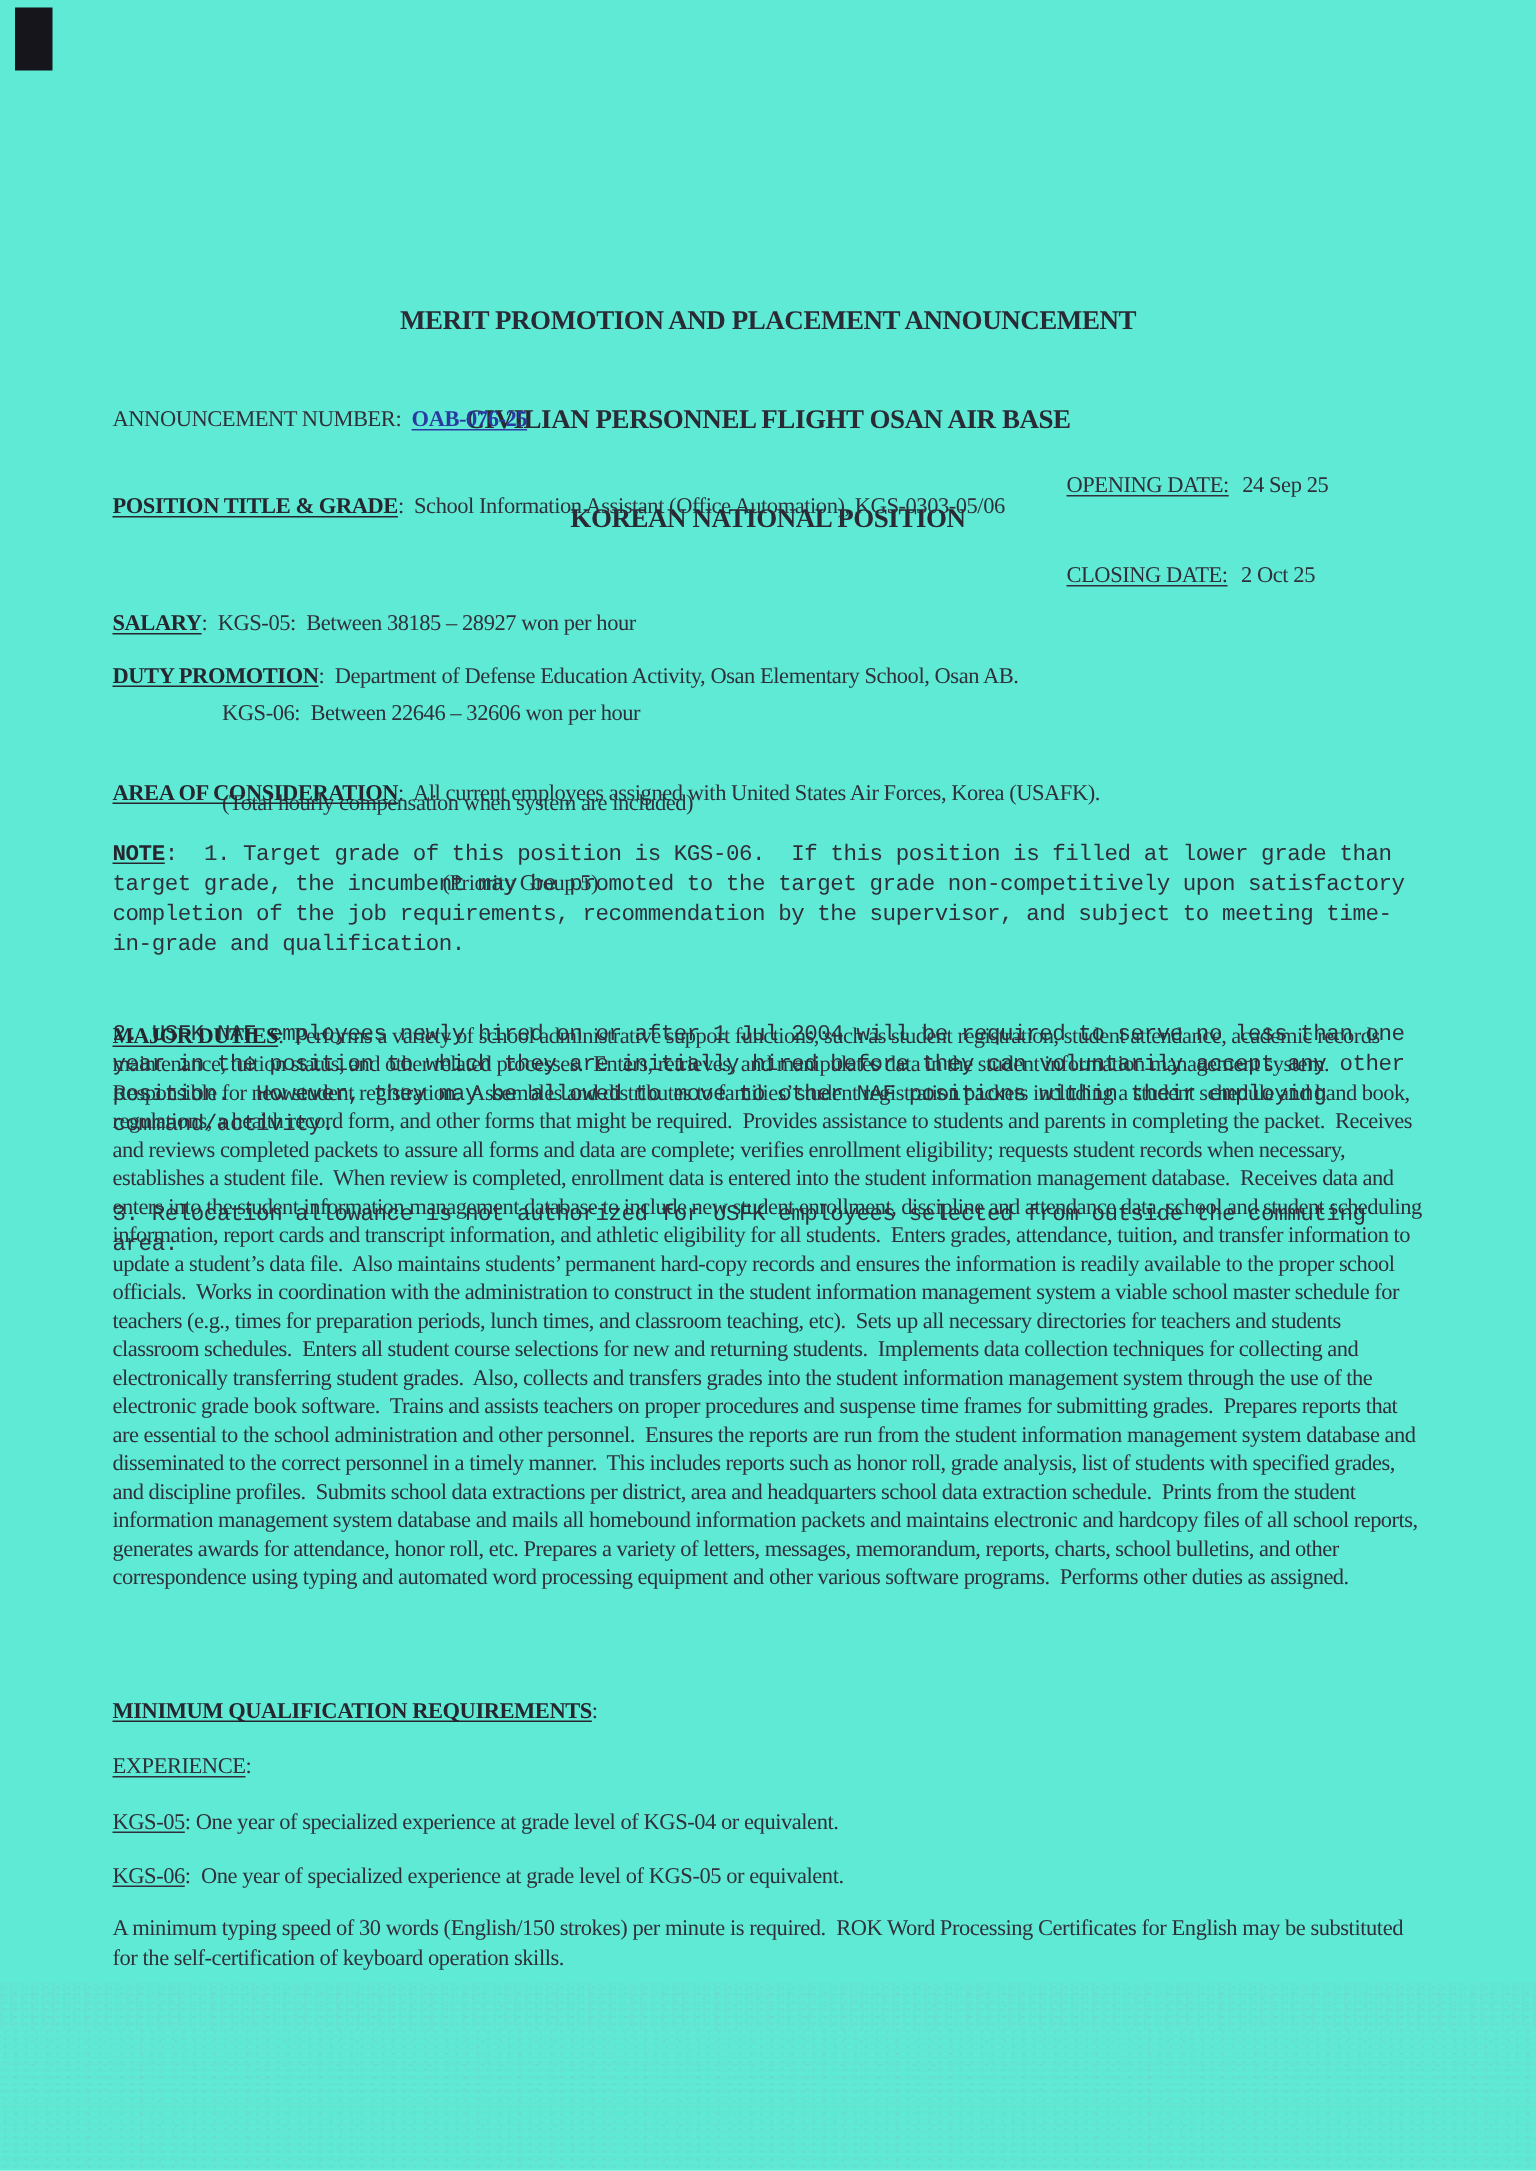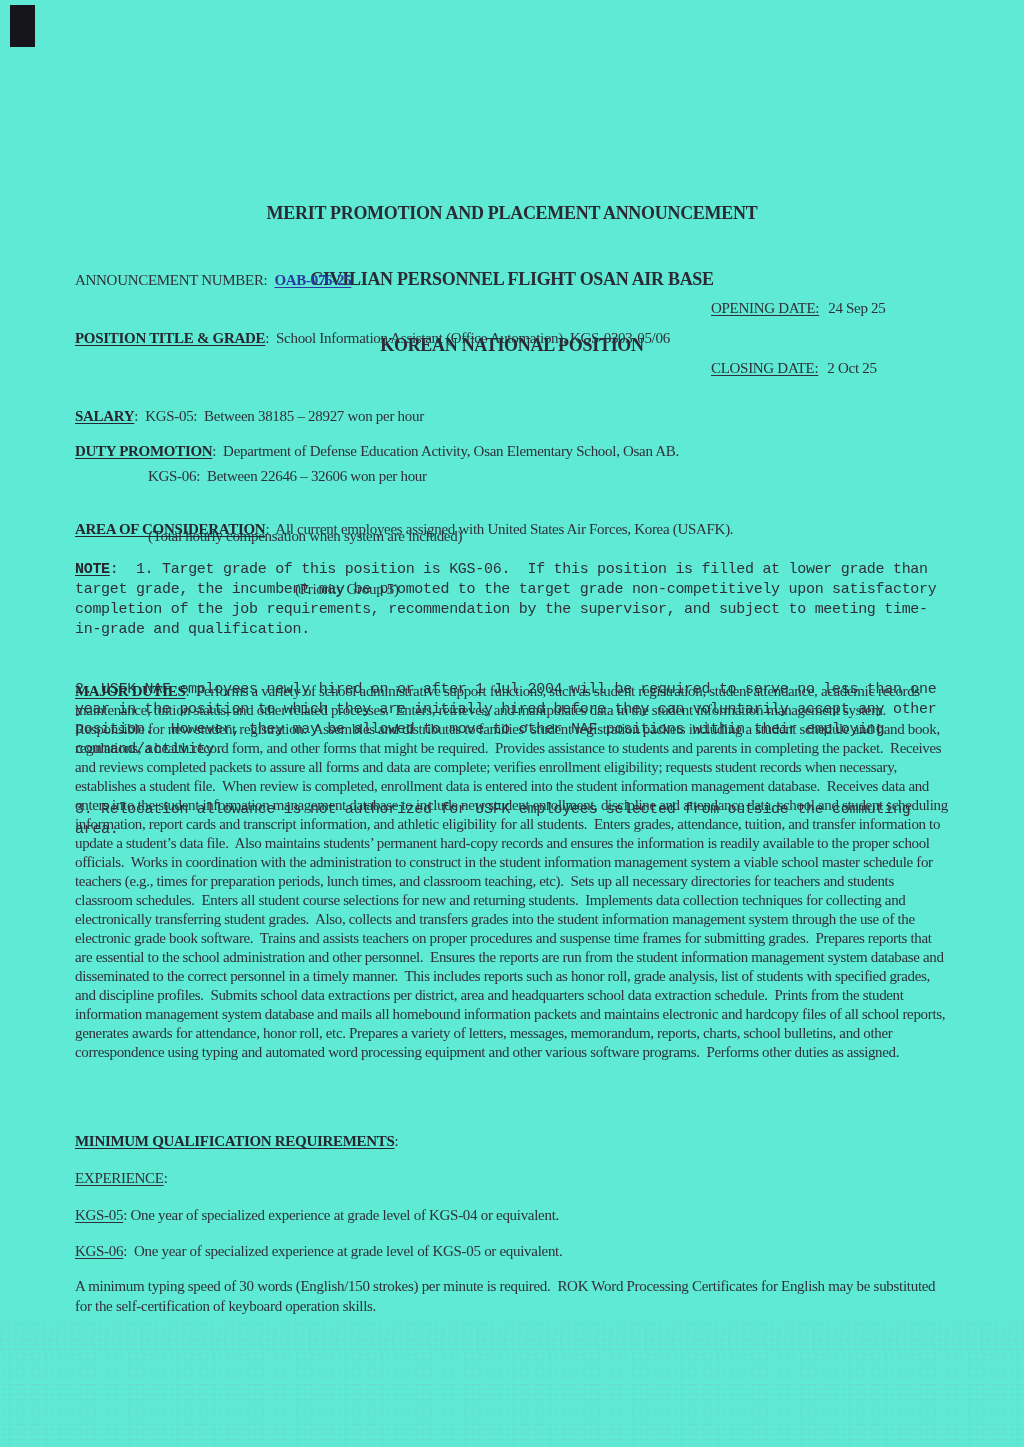--- a/index.html
+++ b/index.html
@@ -26,21 +26,21 @@
     font-size: 18px; font-weight: bold; line-height: 22px; letter-spacing: -0.3px;
     color: #2a2a34;
   }
   .hb { font-weight: bold; text-decoration: underline; text-underline-offset: 2px; color: #26262f; }
   .hu { text-decoration: underline; text-underline-offset: 2px; }
   .link {
     color: #2a3aa2; font-weight: bold; text-decoration: underline;
     text-underline-offset: 2px; cursor: pointer;
   }
   .ann { top: 270px; }
-  .dates { position: absolute; left: 711px; top: 258px; width: 300px;
+  .dates { position: absolute; left: 711px; top: 274px; width: 300px;
     font-size: 15px; letter-spacing: -0.3px; line-height: 20px; white-space: pre-wrap; }
   .dates .dv { margin-left: 9px; }
   .position { top: 328px; }
   .salary { top: 366px; }
   .salary .ind { margin-left: 73px; }
   .duty { top: 441px; }
   .area { top: 479px; }
   .area .ind2 { margin-left: 220px; }
   .note { top: 520px; font-family: Liberation Mono, monospace; }
   .duties { top: 682px; line-height: 19px; letter-spacing: -0.35px; }

